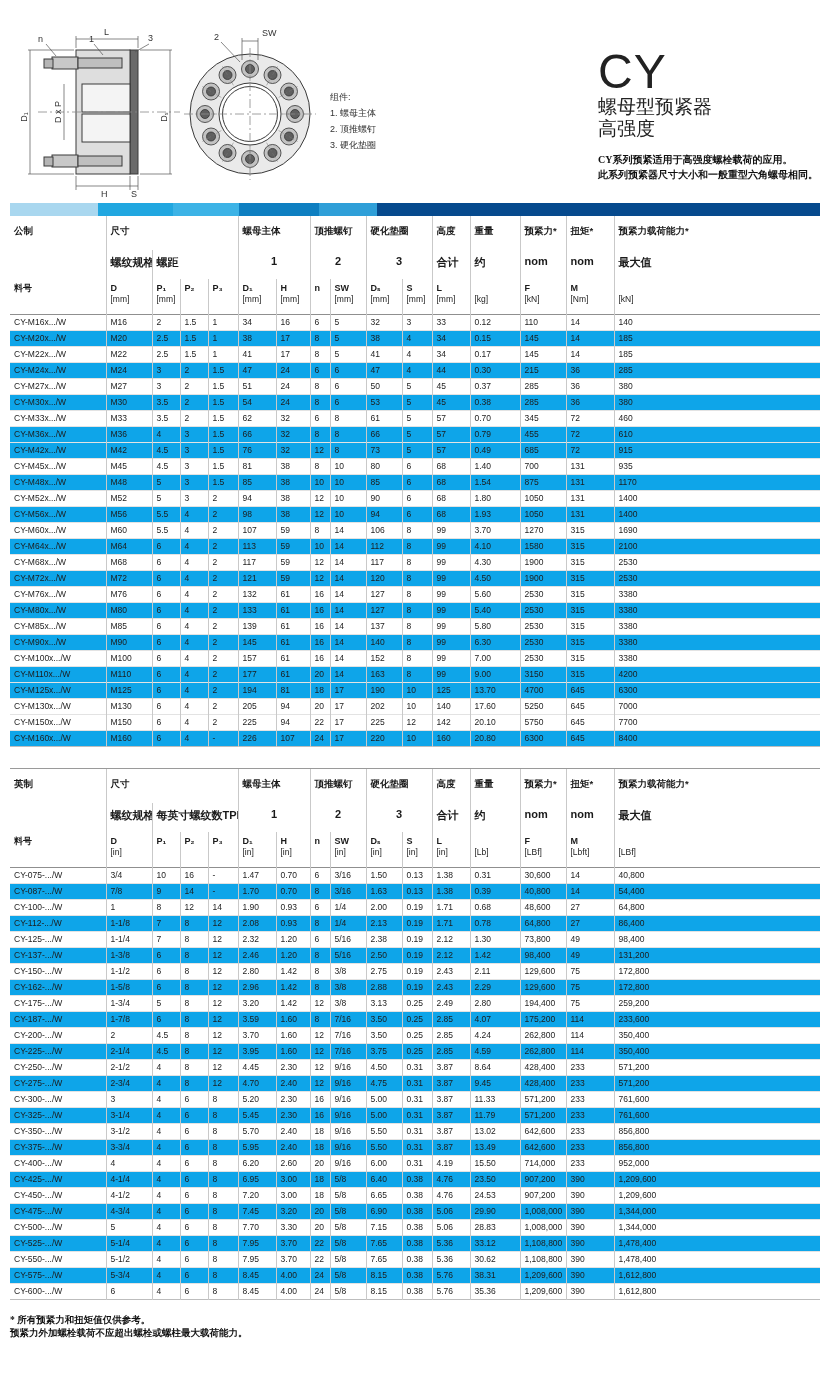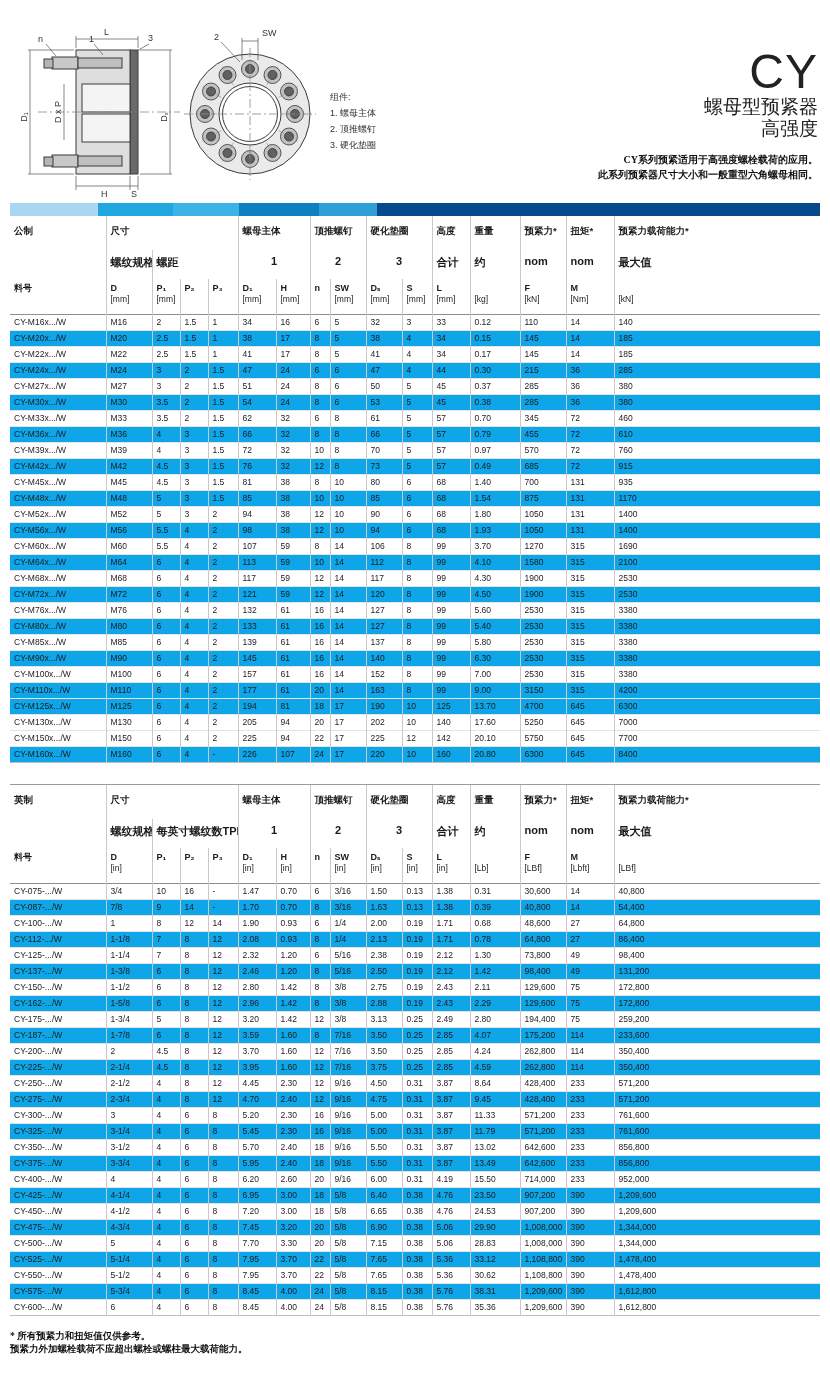--- a/index.html
+++ b/index.html
@@ -2,21 +2,21 @@
 <html><head>
 <meta charset="utf-8">
 <style>
   html,body{margin:0;padding:0;background:#ffffff;}
   body{width:830px;height:1378px;font-family:"Liberation Sans","DejaVu Sans",sans-serif;color:#1a1a1a;position:relative;overflow:hidden;}
   .page{padding:0 10px;}
 
   
   .top{position:relative;height:203px;}
   .diagram{position:absolute;left:8px;top:22px;}
-  .titleblock{position:absolute;right:2px;top:48px;text-align:right;}
+  .titleblock{position:absolute;right:2px;top:48px;}
   .t-cy{font-size:48px;font-weight:400;letter-spacing:1px;line-height:1.0;color:#222;}
   .t-sub{font-size:19px;font-weight:400;line-height:1.15;color:#222;}
   .t-desc{margin-top:12px;font-size:10px;font-weight:bold;line-height:15px;color:#111;font-family:"Liberation Serif","DejaVu Serif",serif;}
 
   
   .bluebar{height:13px;display:flex;width:810px;margin:0 auto;}
   .bluebar div{height:100%;}
   .bb1{width:88px;background:#a9d7ef;}
   .bb2{width:75px;background:#21a7e0;}
   .bb3{width:66px;background:#3cb3e6;}
@@ -444,38 +444,20 @@
           <td>32</td>
           <td>8</td>
           <td>8</td>
           <td>66</td>
           <td>5</td>
           <td>57</td>
           <td>0.79</td>
           <td>455</td>
           <td>72</td>
           <td>610</td>
-        </tr>
-        <tr>
-          <td>CY-M39x.../W</td>
-          <td>M39</td>
-          <td>4</td>
-          <td>3</td>
-          <td>1.5</td>
-          <td>72</td>
-          <td>32</td>
-          <td>10</td>
-          <td>8</td>
-          <td>70</td>
-          <td>5</td>
-          <td>57</td>
-          <td>0.97</td>
-          <td>570</td>
-          <td>72</td>
-          <td>760</td>
         </tr>
         <tr class="alt">
           <td>CY-M42x.../W</td>
           <td>M42</td>
           <td>4.5</td>
           <td>3</td>
           <td>1.5</td>
           <td>76</td>
           <td>32</td>
           <td>12</td>

